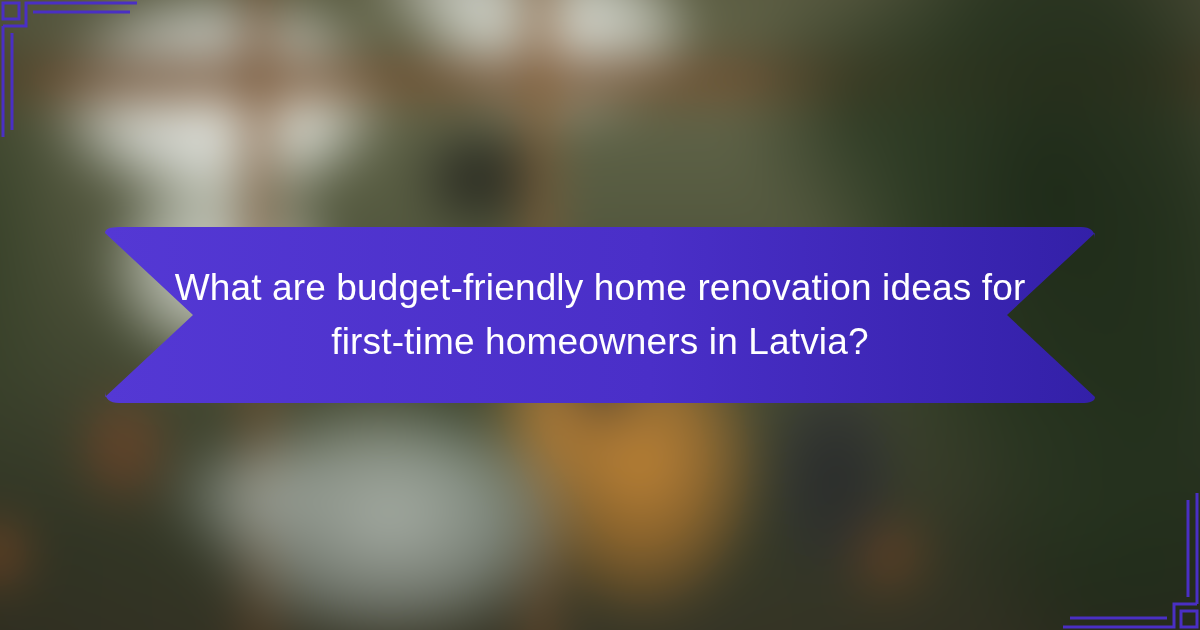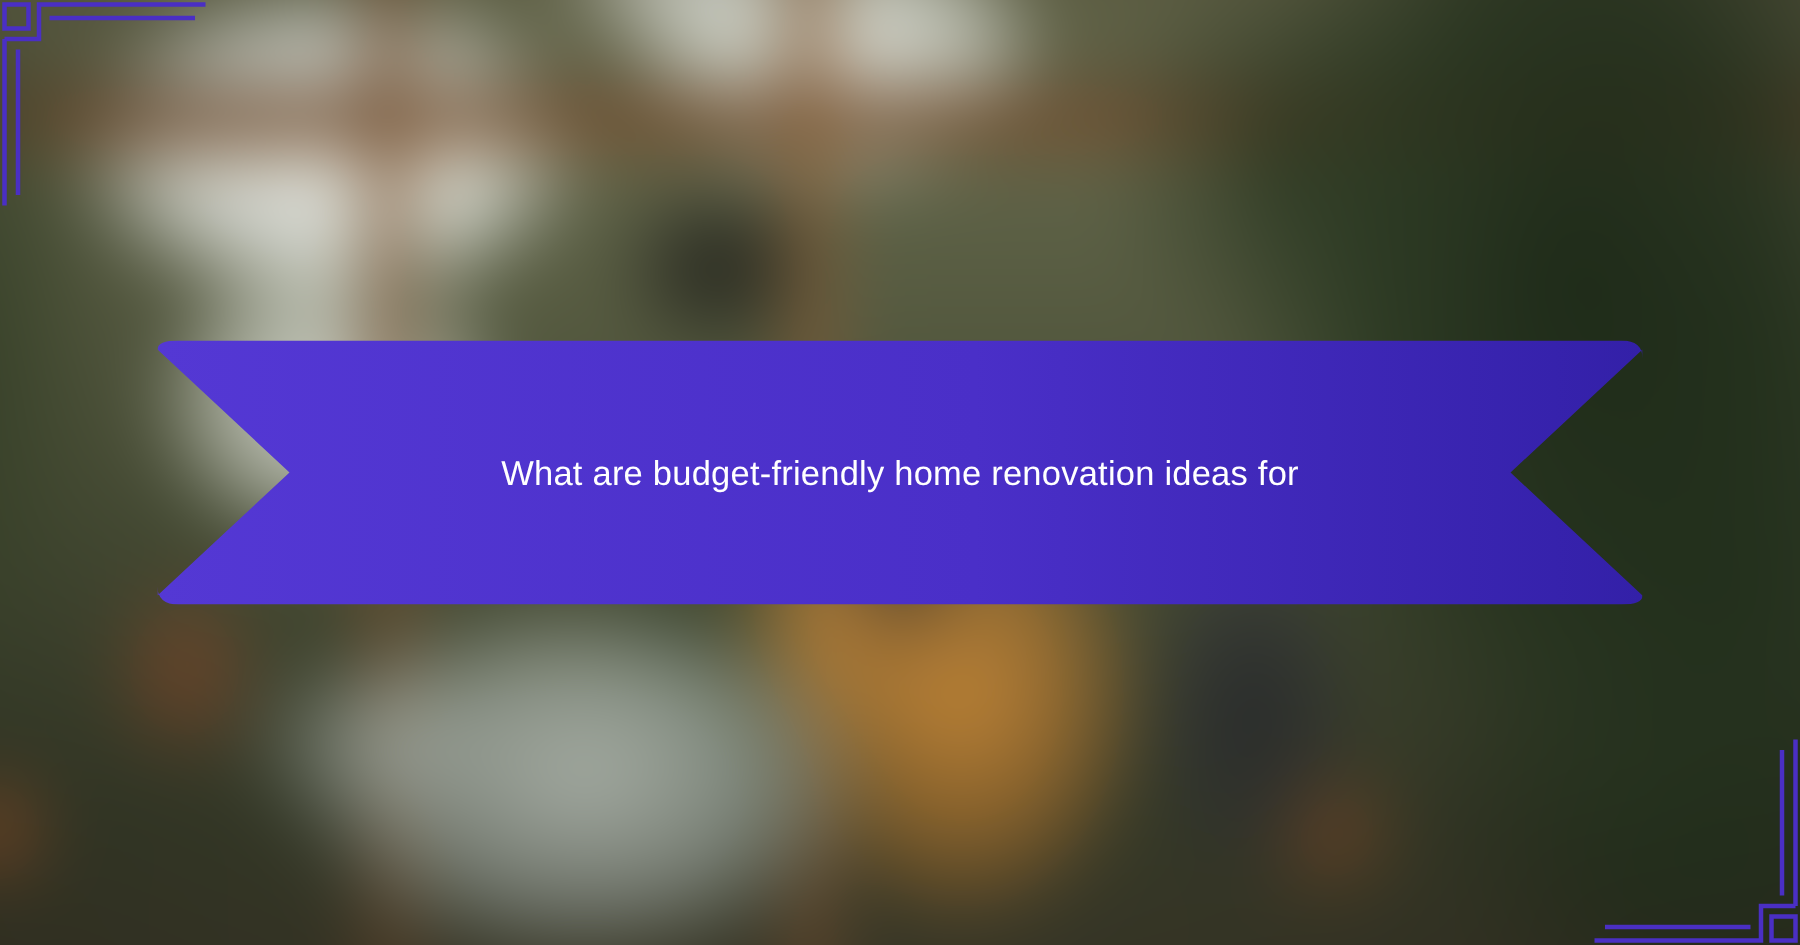--- a/index.html
+++ b/index.html
@@ -122,21 +122,21 @@
     position: absolute;
     left: 0;
     top: 0;
     width: 990px;
     height: 176px;
     display: flex;
     flex-direction: column;
     align-items: center;
     justify-content: center;
     color: #ffffff;
-    font-size: 23px;
+    font-size: 37px;
     line-height: 54px;
     font-weight: 400;
     text-align: center;
     letter-spacing: 0.15px;
     padding: 6px 120px;
     box-sizing: border-box;
     white-space: nowrap;
   }
   .banner-line { display: block; }
 </style>
@@ -205,16 +205,17 @@
         Q 0 176 0 164
         L 0 170
         L 88 88
         L 0 6
         Q 0 0 14 0
         Z"></path>
     </svg>
 
     <div class="banner-text">
       <span class="banner-line">What are budget-friendly home renovation ideas for</span>
+      <span class="banner-line">first-time homeowners in Latvia?</span>
     </div>
   </div>
 
 </div>
 
 </body></html>

